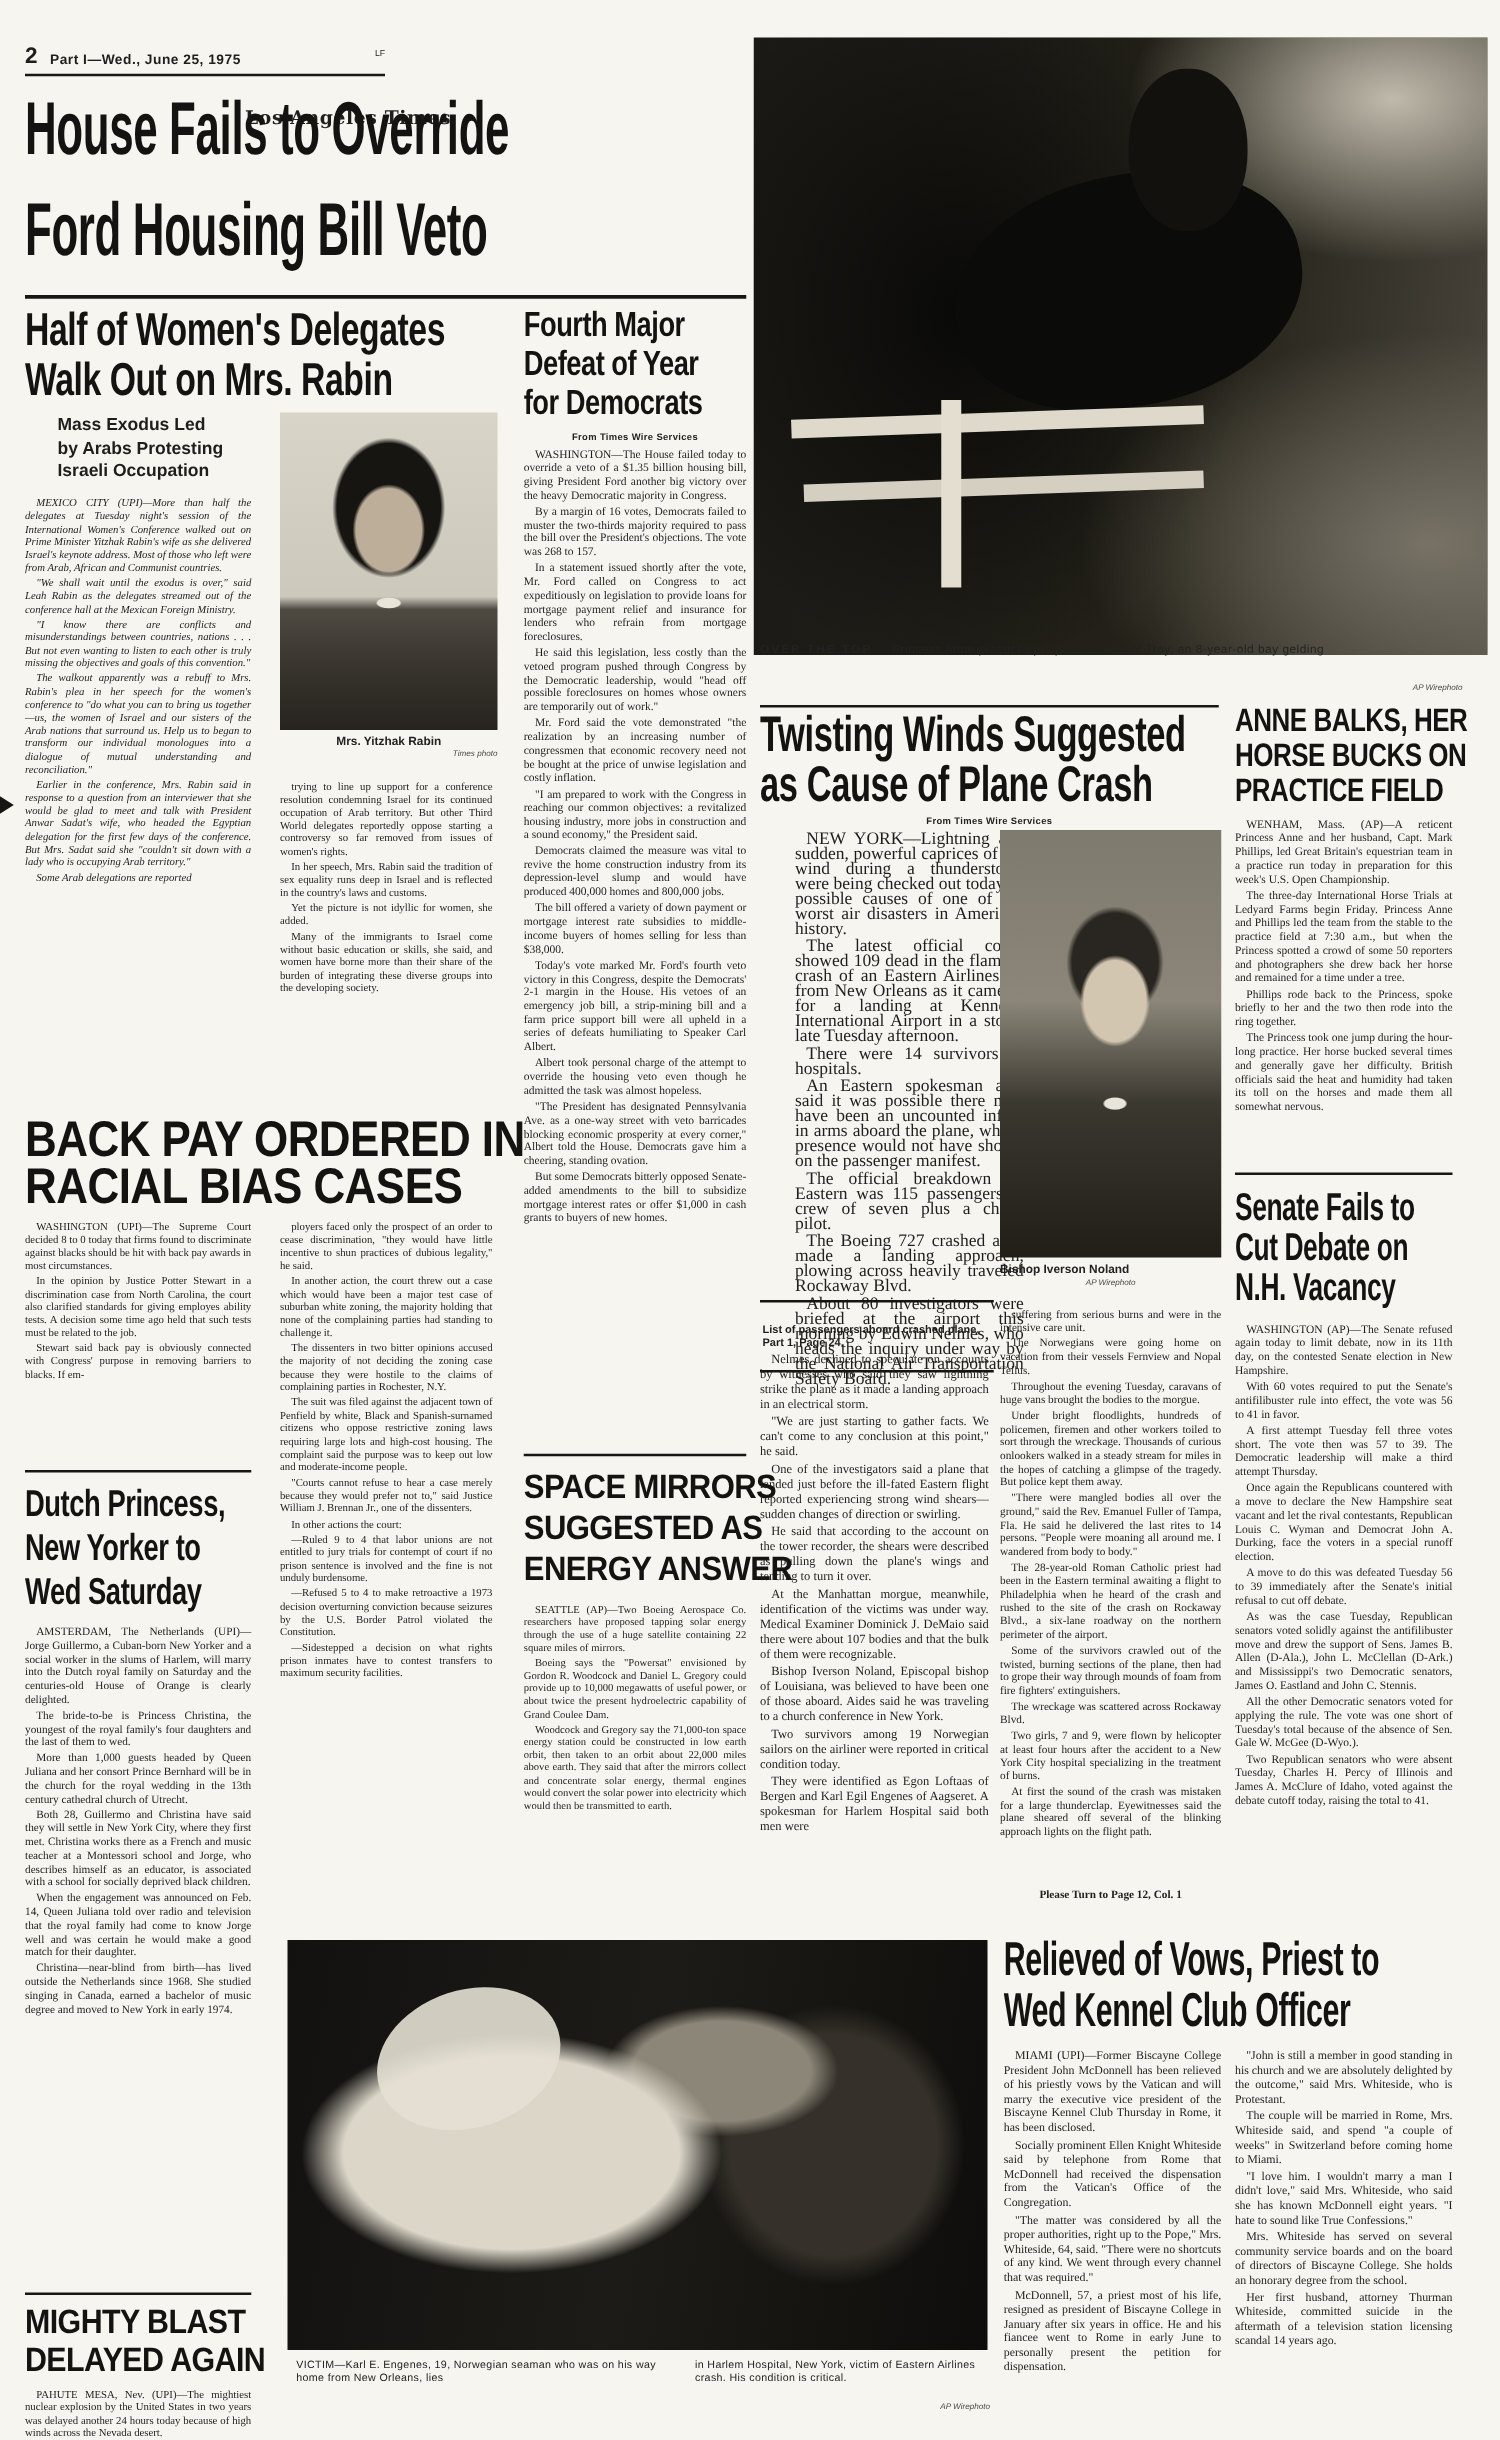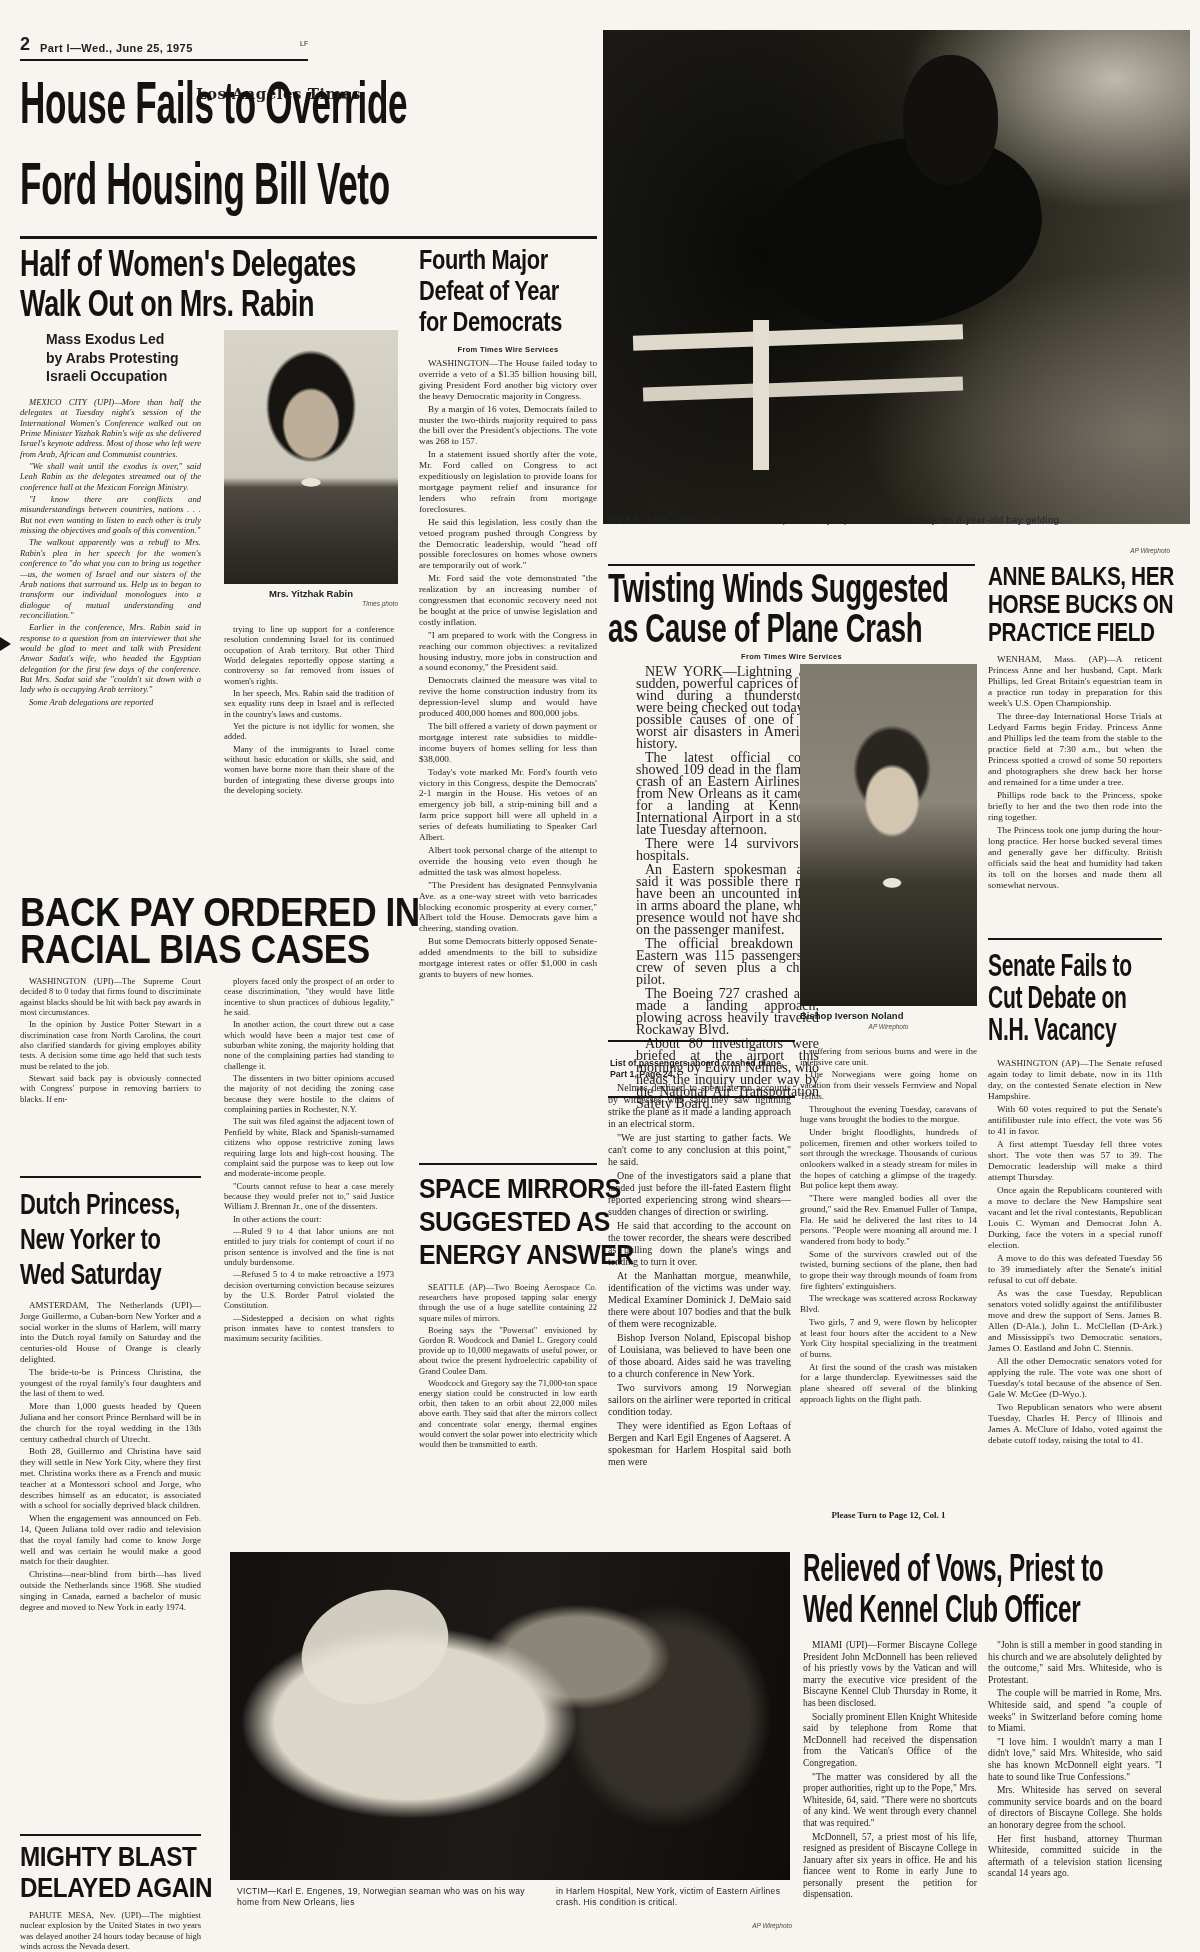--- a/index.html
+++ b/index.html
@@ -202,20 +202,21 @@
         linear-gradient(to bottom, #7e7a6d 0%, #8b8679 40%, #3b3830 64%, #211e18 100%);"></div>
   <div class="abs caption" style="left:800px;top:1010px;width:177px;text-align:left;font-weight:bold;font-size:9.5px;">Bishop Iverson Noland</div>
   <div class="abs credit" style="left:800px;top:1023px;width:177px;text-align:center;font-style:italic;font-size:6.5px;">AP Wirephoto</div>
 
   <div class="abs bodycol" style="left:800px;top:1046px;width:177px;font-size:9px;line-height:10.7px;">
       <p>suffering from serious burns and were in the intensive care unit.</p>
       <p>The Norwegians were going home on vacation from their vessels Fernview and Nopal Tellus.</p>
       <p>Throughout the evening Tuesday, caravans of huge vans brought the bodies to the morgue.</p>
       <p>Under bright floodlights, hundreds of policemen, firemen and other workers toiled to sort through the wreckage. Thousands of curious onlookers walked in a steady stream for miles in the hopes of catching a glimpse of the tragedy. But police kept them away.</p>
       <p>"There were mangled bodies all over the ground," said the Rev. Emanuel Fuller of Tampa, Fla. He said he delivered the last rites to 14 persons. "People were moaning all around me. I wandered from body to body."</p>
+      <p>The 28-year-old Roman Catholic priest had been in the Eastern terminal awaiting a flight to Philadelphia when he heard of the crash and rushed to the site of the crash on Rockaway Blvd., a six-lane roadway on the northern perimeter of the airport.</p>
       <p>Some of the survivors crawled out of the twisted, burning sections of the plane, then had to grope their way through mounds of foam from fire fighters' extinguishers.</p>
       <p>The wreckage was scattered across Rockaway Blvd.</p>
       <p>Two girls, 7 and 9, were flown by helicopter at least four hours after the accident to a New York City hospital specializing in the treatment of burns.</p>
       <p>At first the sound of the crash was mistaken for a large thunderclap. Eyewitnesses said the plane sheared off several of the blinking approach lights on the flight path.</p>
     </div>
   <div class="abs" style="left:800px;top:1510px;width:177px;text-align:center;font-weight:bold;font-size:9px;">Please Turn to Page 12, Col. 1</div>
 
   <div class="abs hl" style="left:988px;top:562px;font-size:26px;line-height:28px;transform:scaleX(.8);">
     <div>ANNE BALKS, HER</div>
     <div>HORSE BUCKS ON</div>

